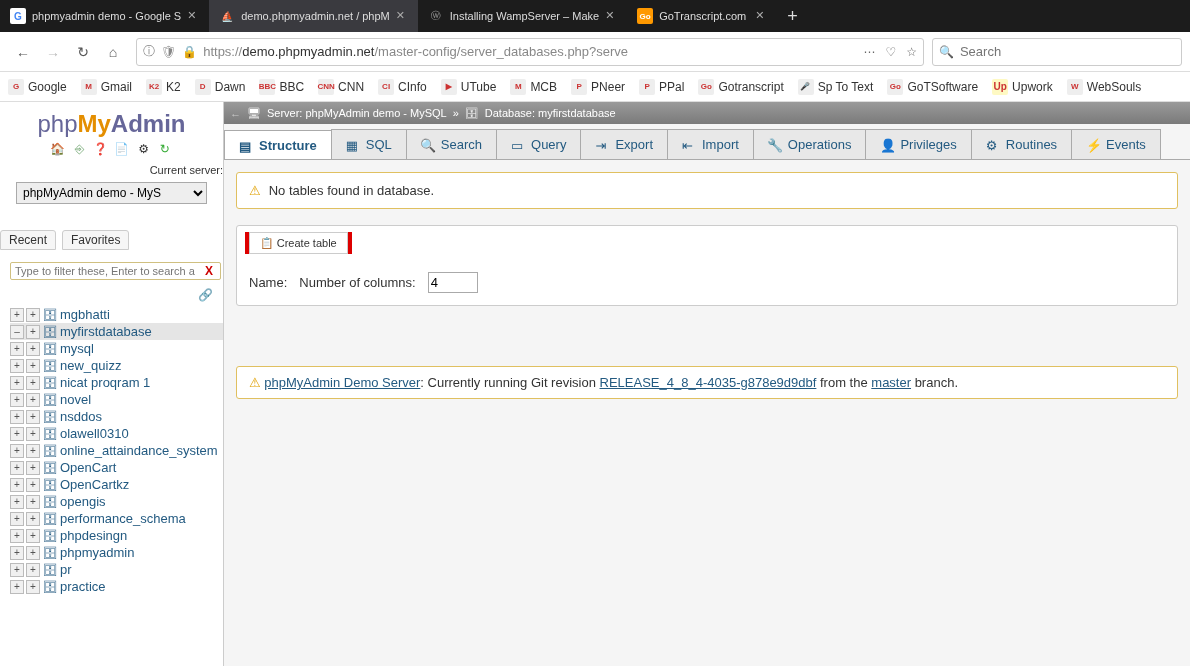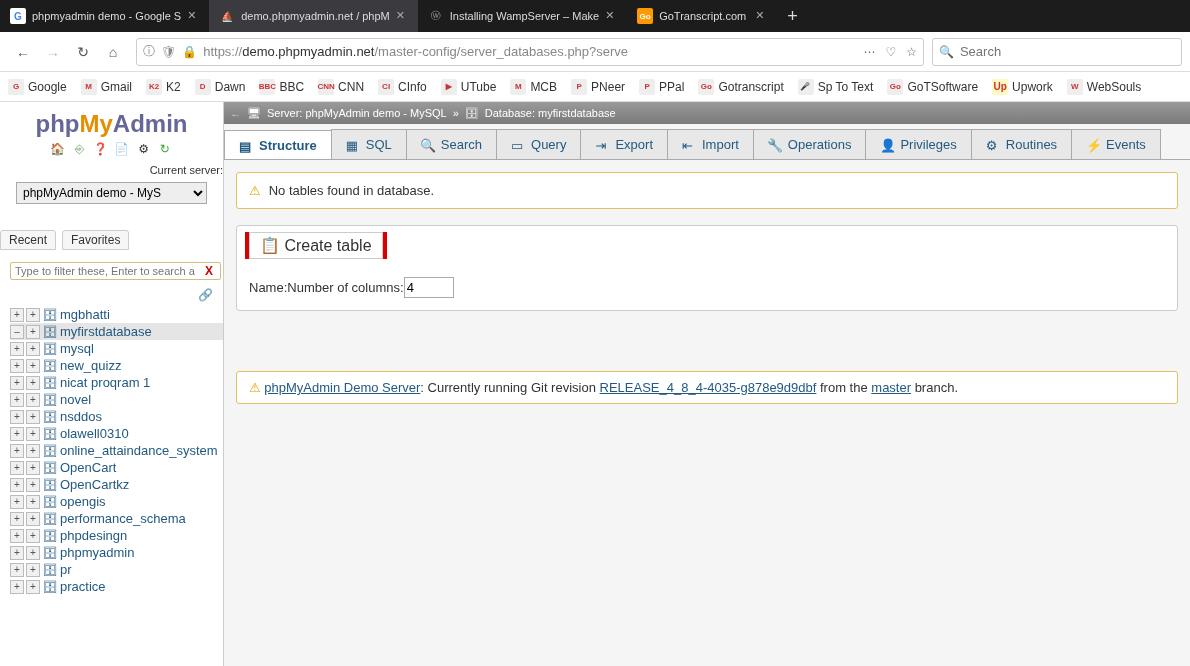--- a/index.html
+++ b/index.html
@@ -26,21 +26,21 @@
 .search-bar input { border: none; outline: none; flex: 1; font-size: 13px; color:#888; background:transparent; }
 
 .bookmarks { height: 30px; background: #fff; display: flex; align-items: center; padding: 0 8px; border-bottom: 1px solid #ddd; gap: 14px; }
 .bm { display: flex; align-items: center; font-size: 12px; color: #333; cursor: pointer; white-space: nowrap; }
 .bm .bm-icon { width: 16px; height: 16px; margin-right: 4px; display:inline-flex; align-items:center; justify-content:center; font-size:10px; }
 
 
 .app { display: flex; height: calc(666px - 32px - 40px - 30px); }
 .sidebar { width: 224px; background: #fff; border-right: 1px solid #ccc; display:flex; flex-direction:column; }
 .logo { text-align: center; padding: 8px 0 2px; font-family: Georgia, serif; font-size: 24px; }
-.logo .p1 { color: #666699; font-weight:bold; }
+.logo .p1 { color: #666699; font-weight:normal; }
 .logo .p2 { color: #e48e00; font-weight:bold; }
 .logo .p3 { color: #666699; font-weight:bold; }
 .mini-icons { text-align:center; padding: 2px 0 6px; }
 .mini-icons span { display:inline-block; width:18px; height:16px; margin:0; font-size:12px; }
 .srv-label { text-align:right; font-size:11px; color:#333; margin-bottom:6px; }
 .srv-select { margin: 0 16px 26px; }
 .srv-select select { width:100%; font-size:12px; padding:2px; border:1px solid #aaa; background:#eee; }
 
 .sb-tabs { display:flex; gap:6px; padding: 0 0 4px; }
 .sb-tab { border:1px solid #ccc; border-radius:3px 3px 0 0; padding:2px 8px; font-size:12px; background:#f6f6f6; cursor:pointer; }
@@ -61,22 +61,22 @@
 .breadcrumb .handle { color:#ccc; }
 .tabs { height:36px; background:#f5f5f5; border-bottom:1px solid #aaa; display:flex; align-items:flex-end; overflow:hidden; }
 .tabbtn { display:flex; align-items:center; gap:6px; height:30px; padding:0 14px; border:1px solid #aaa; border-bottom:none; margin-right:-1px; background:#e8e8e8; color:#235a81; font-size:13px; cursor:pointer; white-space:nowrap; }
 .tabbtn.active { background:#fff; font-weight:bold; color:#235a81; position:relative; top:1px; }
 .tabicon { width:14px; height:14px; display:inline-block; }
 
 .content { flex:1; padding:12px; overflow:auto; }
 .notice { border:1px solid #e0c060; background:#fff; border-radius:3px; padding:10px 12px; display:flex; align-items:center; gap:8px; color:#333; font-size:13px; margin-bottom:16px; }
 .highlight { border: 4px solid #d00; padding:0; display:inline-block; }
 .create-fs { border:1px solid #ccc; background:#fff; border-radius:3px; margin-bottom:14px; }
-.create-lg { border:1px solid #ccc; padding:4px 10px; font-size:16px; background:#fff; cursor:pointer; }
-.create-body { padding:12px; display:flex; align-items:center; }
+.create-lg { border:1px solid #ccc; padding:4px 10px; font-size:11px; background:#fff; cursor:pointer; }
+.create-body { padding:12px; display:flex; align-items:center; gap:12px; }
 .create-body label { font-size:13px; }
 .create-body input[type=text] { width:230px; padding:3px 4px; font-size:13px; border:1px solid #333; }
 .create-body input[type=number] { width:50px; padding:2px; font-size:13px; border:1px solid #aaa; }
 .foot { border:1px solid #e0c060; background:#fff; border-radius:3px; padding:8px 12px; margin-top:60px; font-size:13px; }
 .foot a { color:#235a81; text-decoration:underline; }
 .warn-ic { color:#e0a000; }
 </style>
 </head>
 <body>
 

